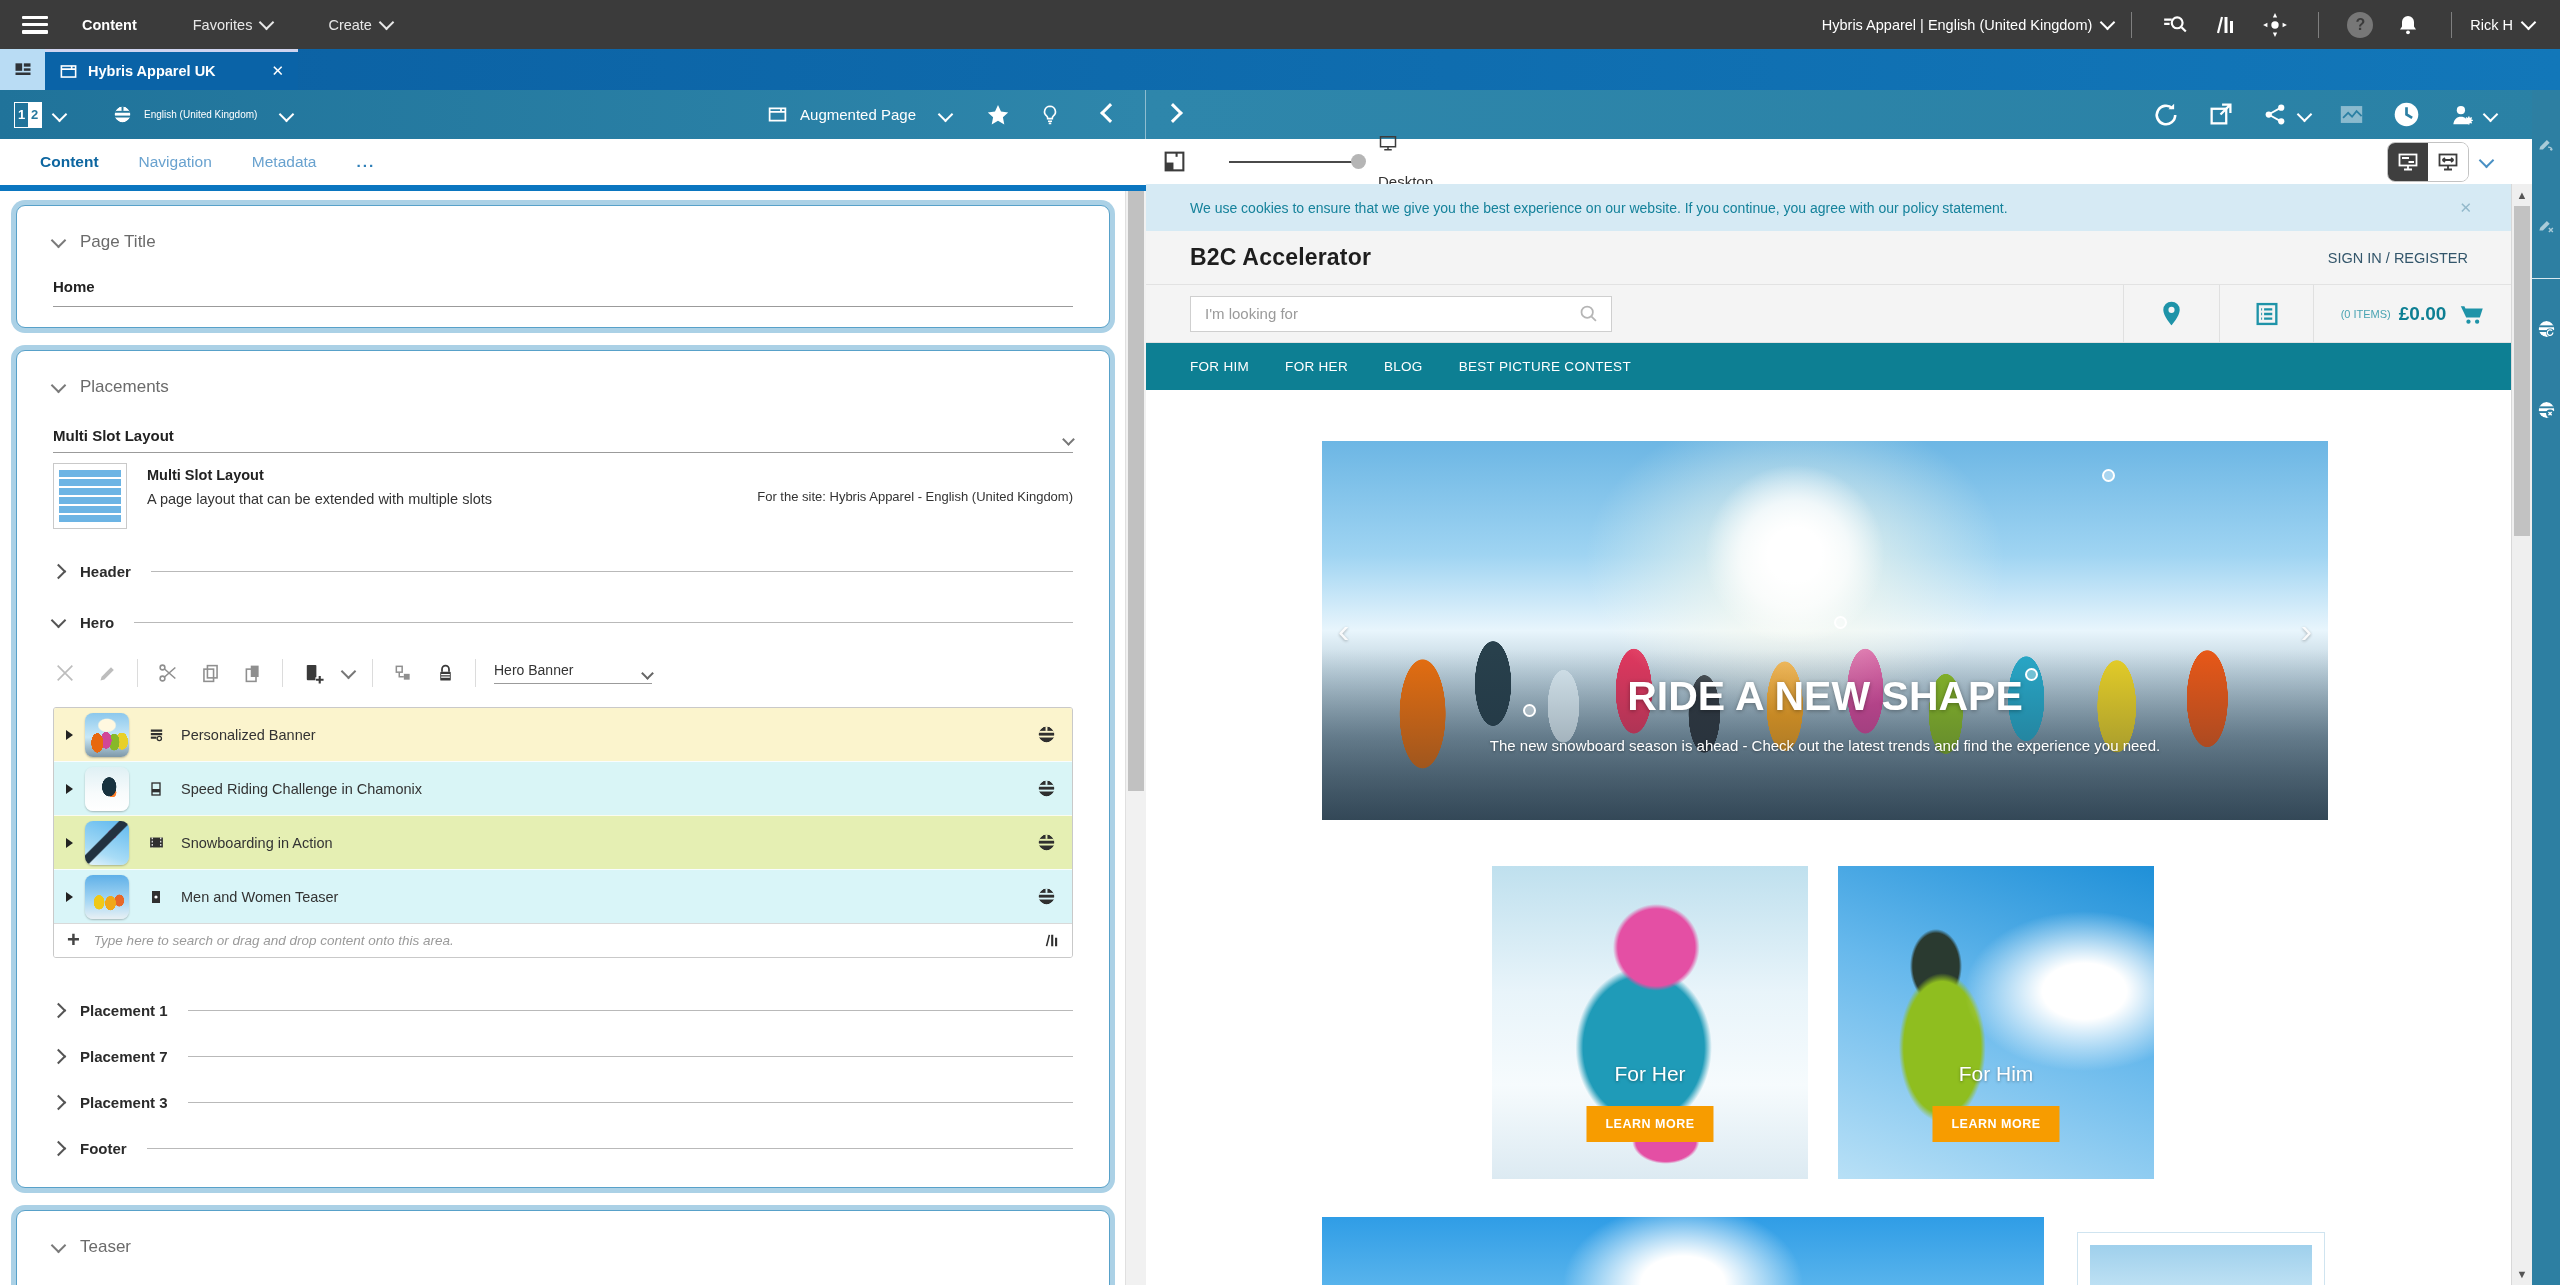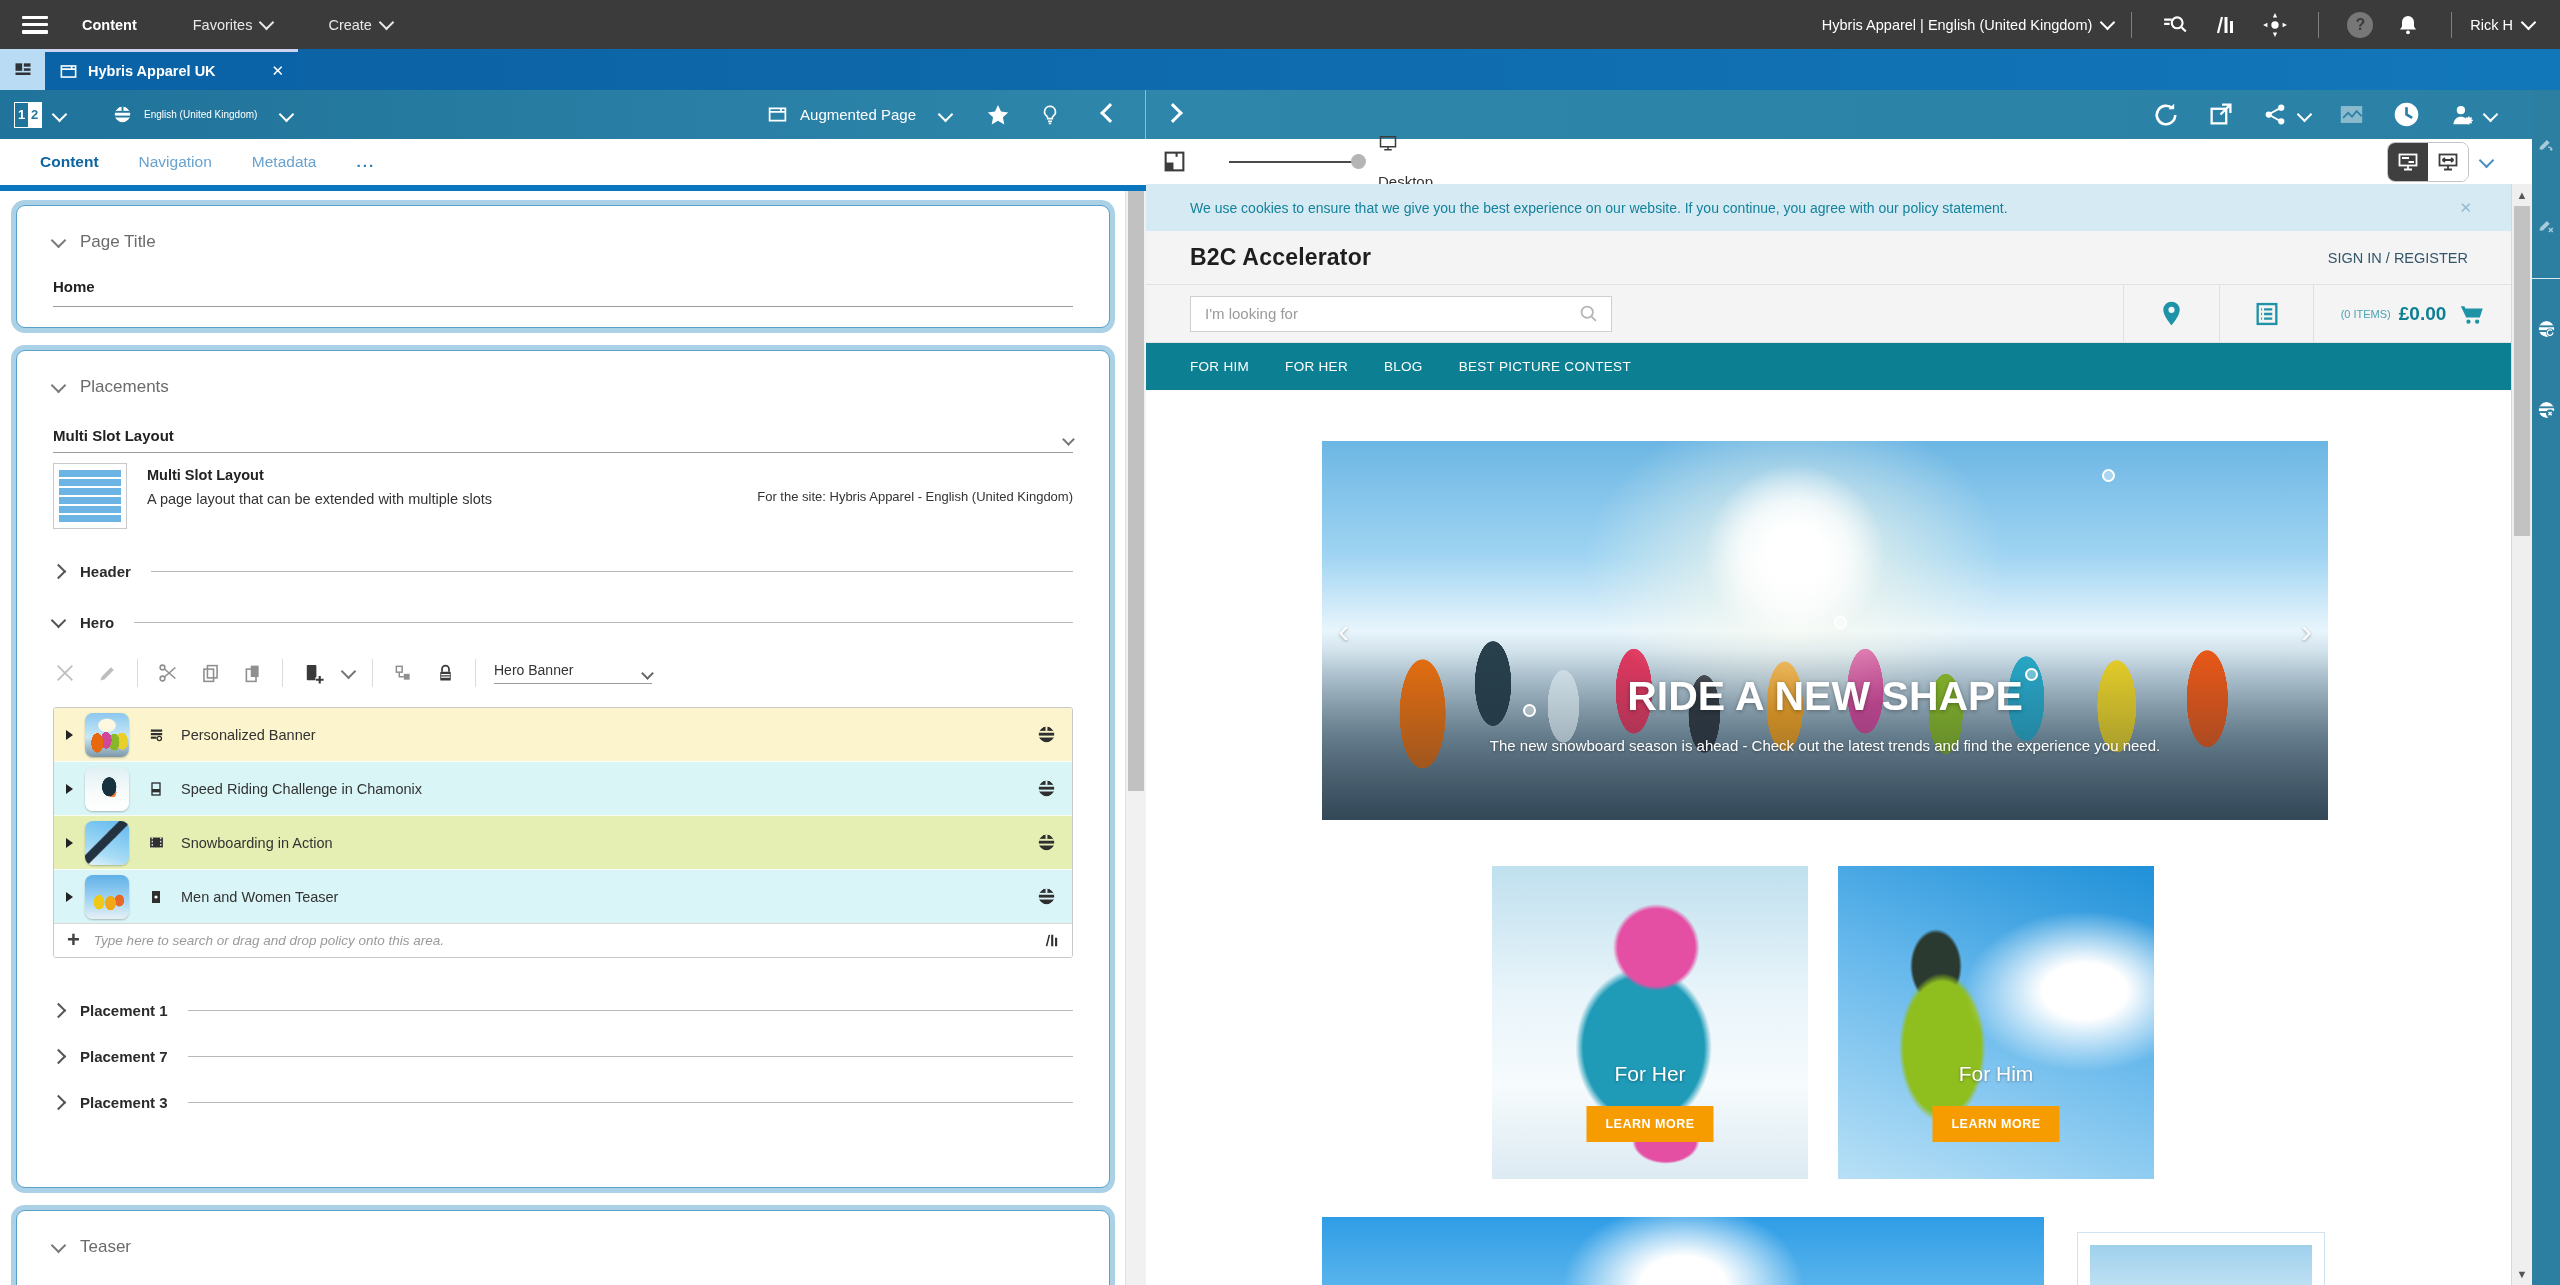--- a/index.html
+++ b/index.html
@@ -564,21 +564,21 @@
                     <circle cx="12" cy="12" r="10" fill="currentColor"></circle>
                     <rect x="0" y="7.4" width="24" height="2.4" fill="var(--gap)"></rect>
                     <rect x="0" y="13.4" width="24" height="2.4" fill="var(--gap)"></rect>
                     <rect x="10.8" y="0" width="2.4" height="7.4" fill="var(--gap)"></rect>
                   </g>
                 </svg>
               </span>
           </div>
           <div class="dropzone">
             <span class="plus">+</span>
-            <span class="ph">Type here to search or drag and drop policy onto this area.</span>
+            <span class="ph">Type here to search or drag and drop content onto this area.</span>
             <span class="ico an">
                 <svg width="17" height="17" viewBox="0 0 24 24" stroke="currentColor" fill="none">
                   <path d="M9 4L5 20" stroke-width="2.2"></path>
                   <path d="M13 4v16" stroke-width="3"></path>
                   <path d="M18.5 8v12" stroke-width="3"></path>
                 </svg>
               </span>
           </div>
         </div>
 
@@ -588,20 +588,25 @@
           <span class="rule"></span>
         </div>
         <div class="slot-line" style="margin-top:29px;">
           <span class="chev right"></span>
           <span class="lbl">Placement 7</span>
           <span class="rule"></span>
         </div>
         <div class="slot-line" style="margin-top:29px;">
           <span class="chev right"></span>
           <span class="lbl">Placement 3</span>
+          <span class="rule"></span>
+        </div>
+        <div class="slot-line" style="margin-top:29px;">
+          <span class="chev right"></span>
+          <span class="lbl">Footer</span>
           <span class="rule"></span>
         </div>
       </div>
 
       <div class="card" style="min-height:110px;">
         <div class="sec-head">
           <span class="chev down"></span>
           <span>Teaser</span>
         </div>
 

